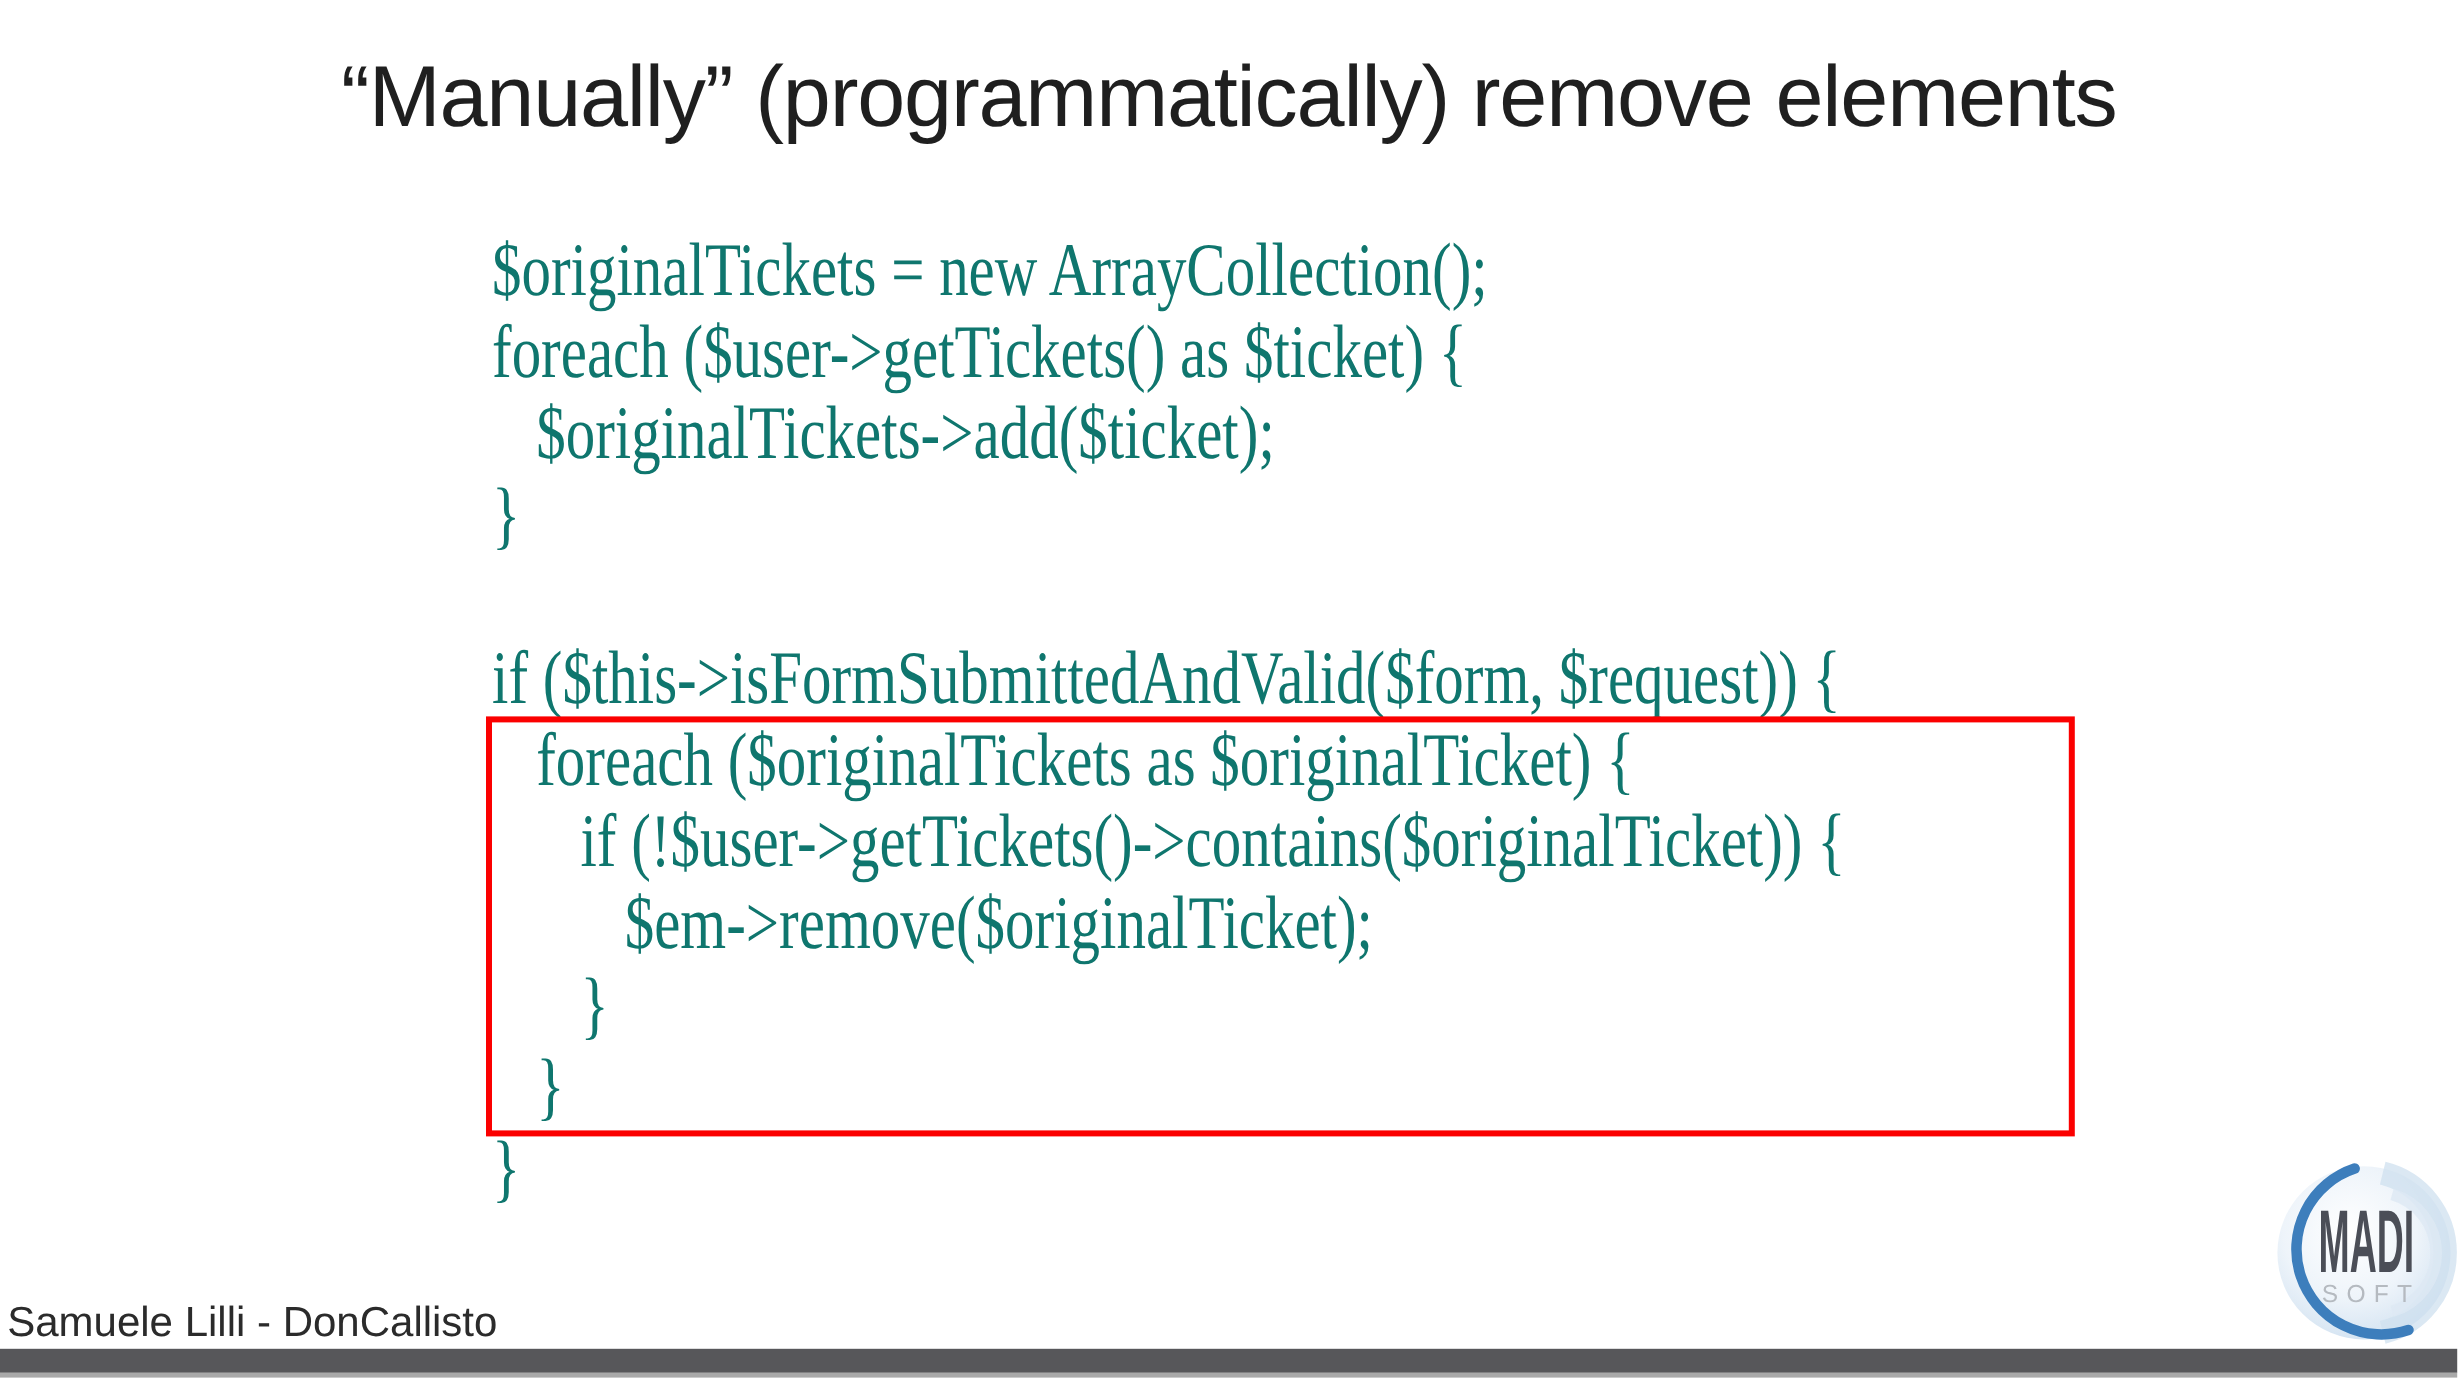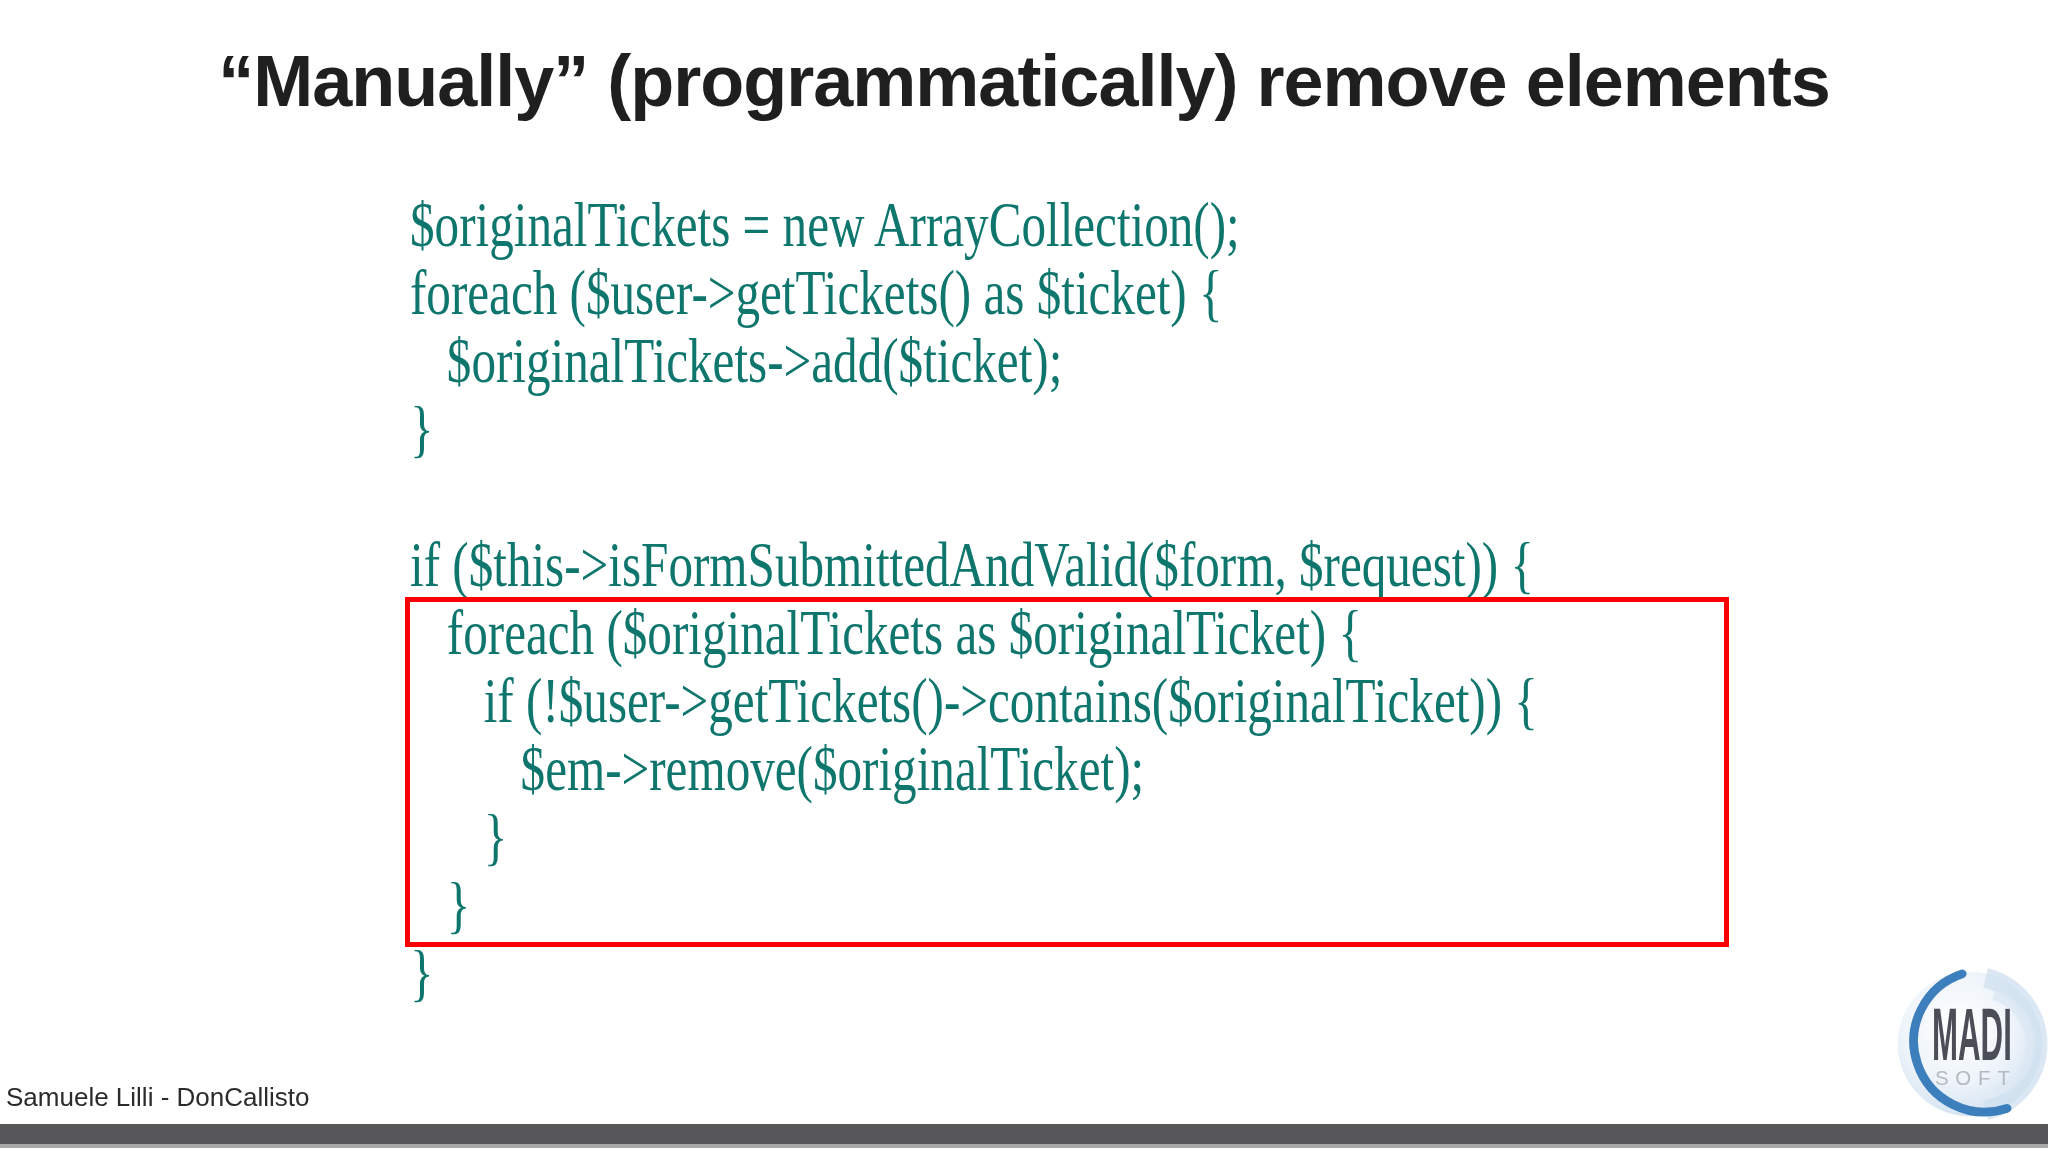--- a/index.html
+++ b/index.html
@@ -8,21 +8,21 @@
     width:2048px;height:1152px;
     background:#ffffff;
     overflow:hidden;
     font-family:"Liberation Sans",sans-serif;
   }
   .slide-title{
     position:absolute;
     top:40px;left:0;width:100%;
     text-align:center;
     font-family:"Liberation Sans",sans-serif;
-    font-weight:700;
+    font-weight:400;
     font-size:72px;
     letter-spacing:-1px;
     color:#1f1f1f;
     white-space:nowrap;
   }
   .code-block{
     position:absolute;
     left:410px;top:191px;
     color:#0f766e;
   }
@@ -39,21 +39,21 @@
     position:absolute;
     left:405px;top:597px;
     width:1314px;height:340px;
     border:5px solid #fb0000;
     background:transparent;
   }
   .attribution{
     position:absolute;
     left:6px;top:1082px;
     font-family:"Liberation Sans",sans-serif;
-    font-size:26px;
+    font-size:35px;
     color:#2b2b2b;
     white-space:nowrap;
   }
   .footer-bar{
     position:absolute;
     left:0;top:1124px;
     width:100%;height:20px;
     background:#57575a;
   }
   .footer-bar-edge{

